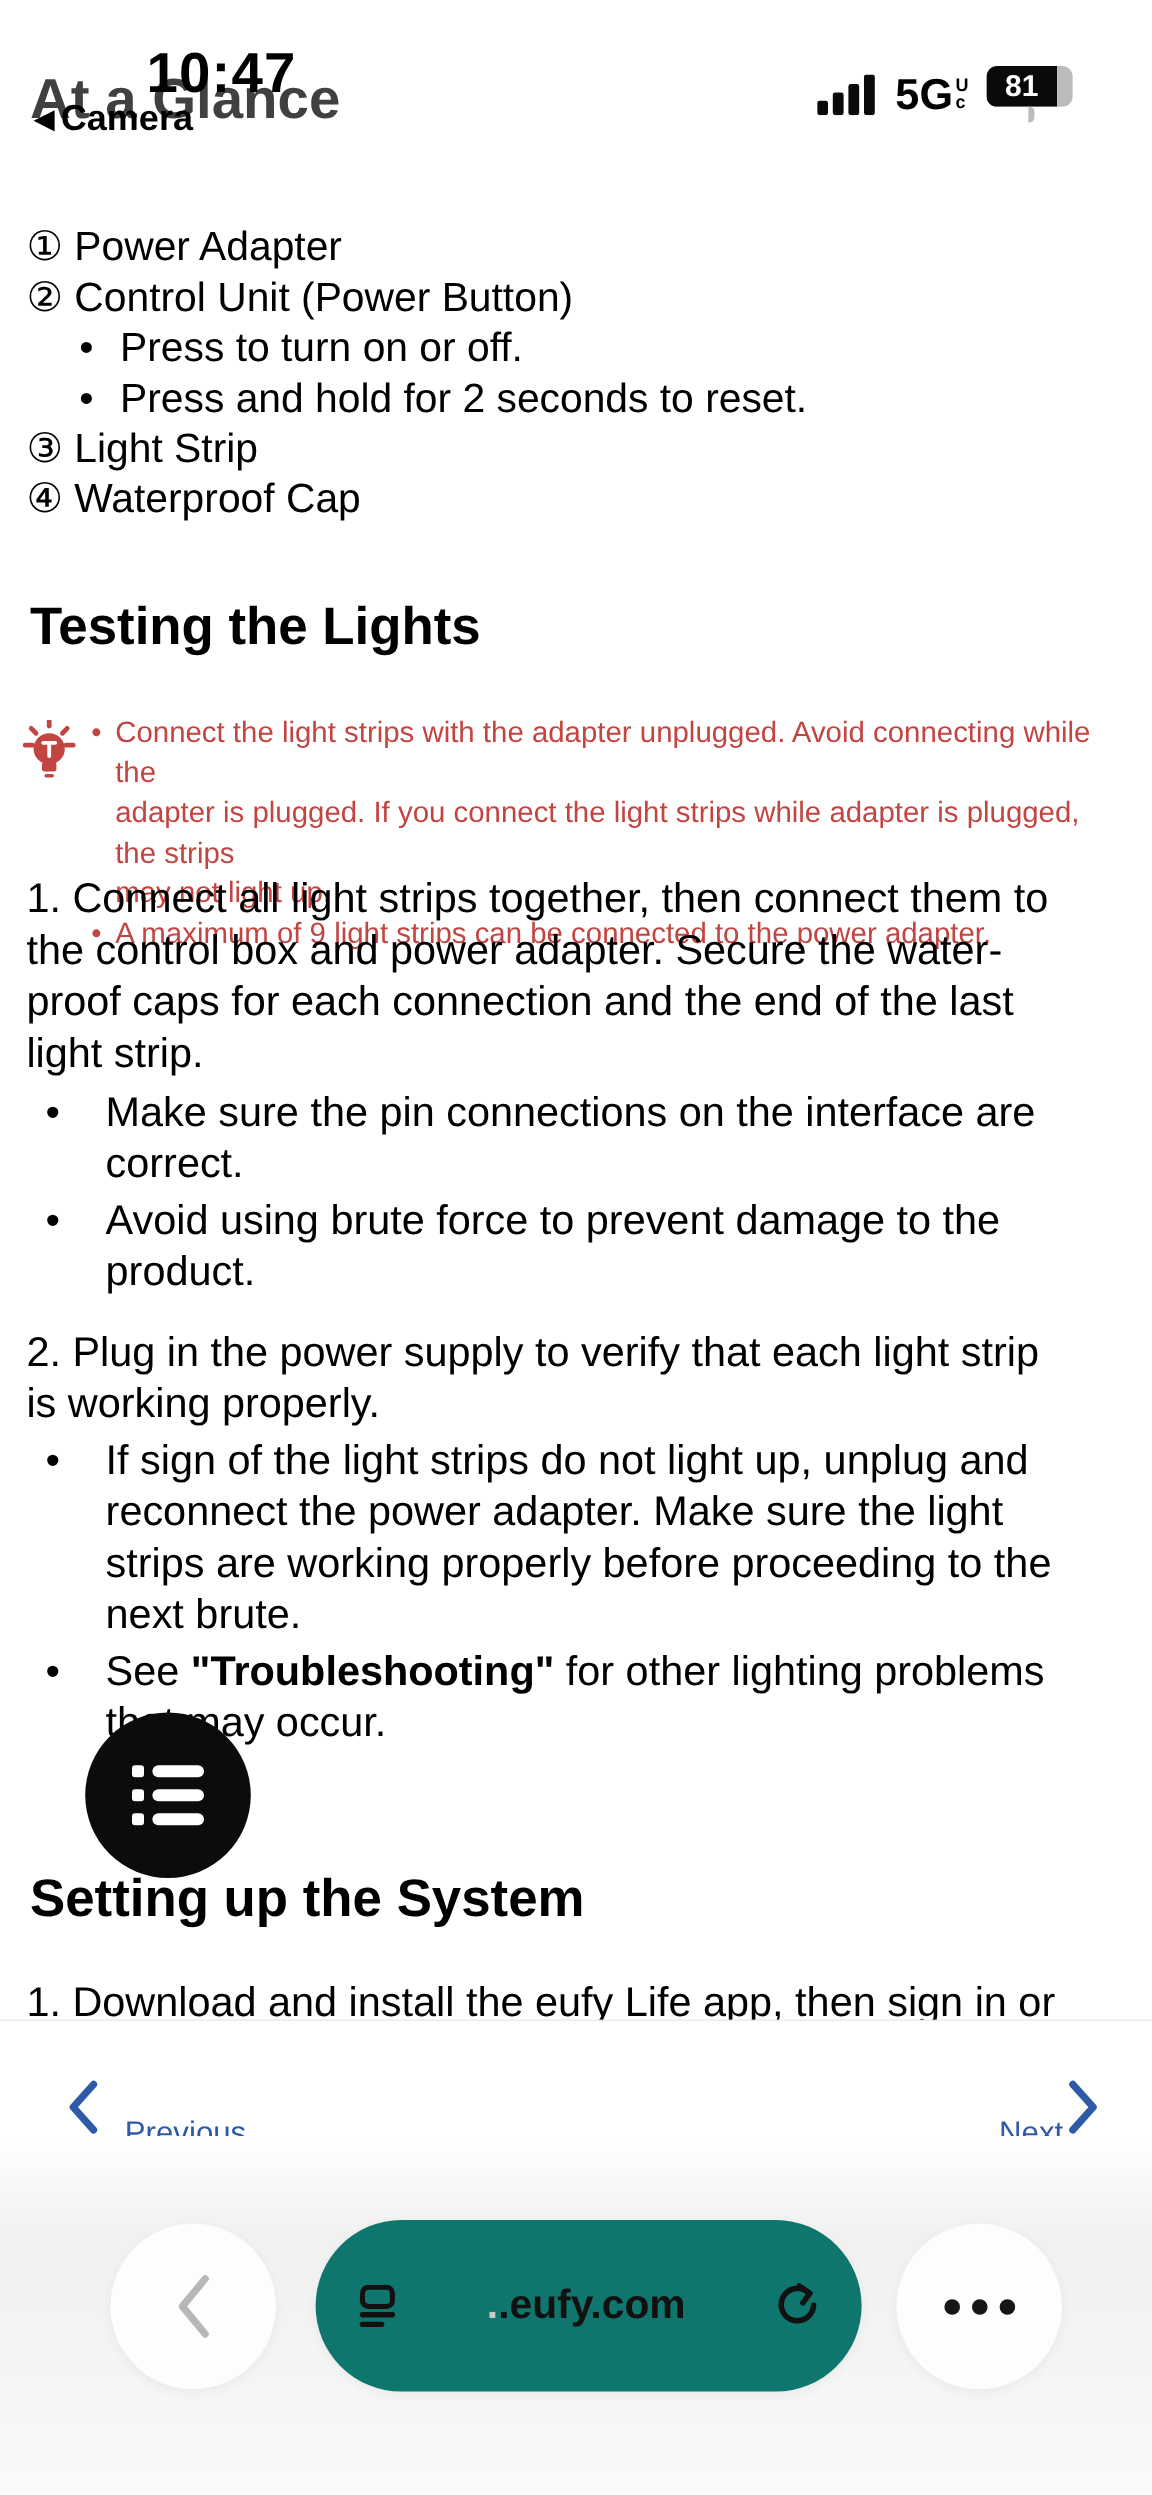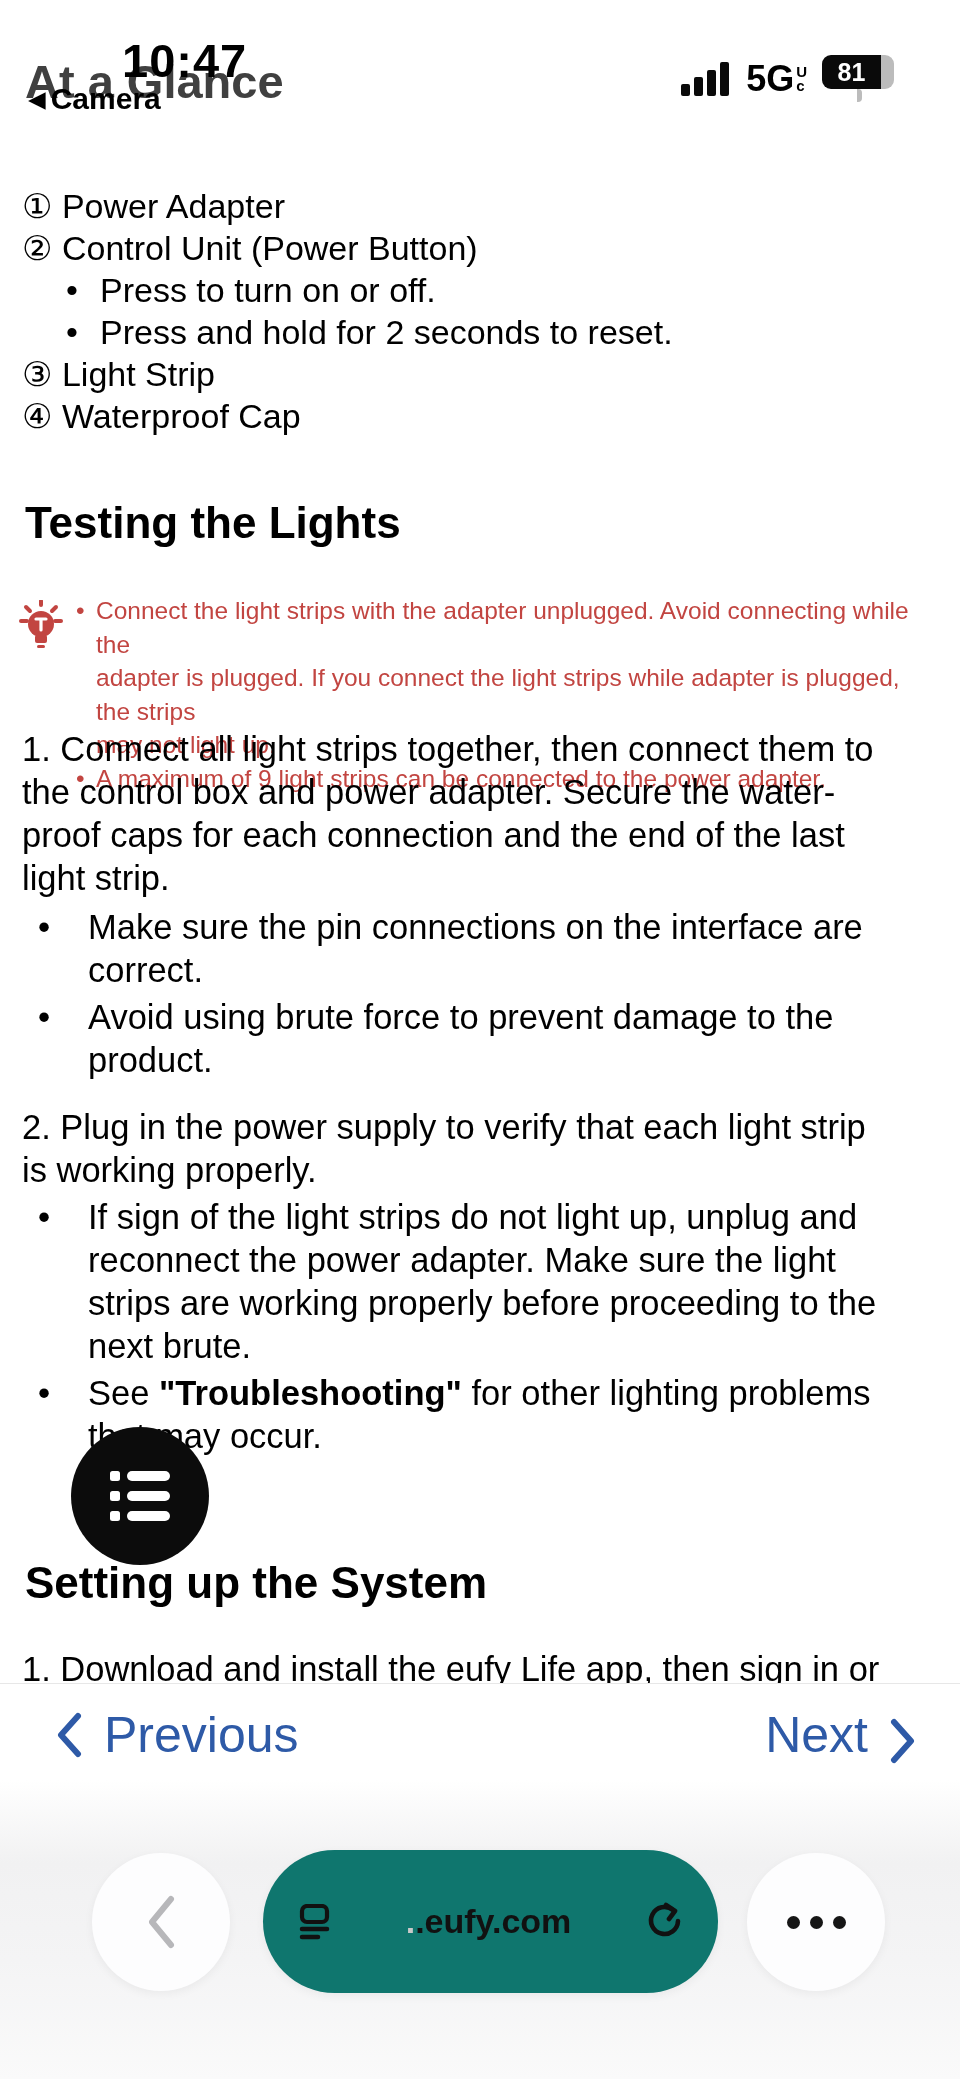--- a/index.html
+++ b/index.html
@@ -64,22 +64,22 @@
     position:absolute;left:71px;top:1427px;width:138px;height:138px;border-radius:50%;
     background:#0c0c0c;display:flex;align-items:center;justify-content:center;z-index:4;
   }
   
   .footer{
     position:absolute;left:0;top:1684px;width:960px;height:395px;background:#ffffff;
     box-shadow:0 -1px 0 #e7e7e7;z-index:5;
   }
   .pager{position:absolute;left:0;top:22px;width:100%;height:60px;color:#2e5aa7;}
   .pager-prev{position:absolute;left:56px;top:0;display:flex;align-items:center;gap:22px;}
-  .pager-next{position:absolute;right:44px;top:0;display:flex;align-items:flex-end;gap:22px;}
-  .pager-label{font-size:50px;line-height:58px;}
+  .pager-next{position:absolute;right:44px;top:0;display:flex;align-items:center;gap:4px;}
+  .pager-label{font-size:26px;line-height:58px;margin-top:42px;}
   .toolbar-bg{
     position:absolute;left:0;top:96px;width:100%;height:299px;
     background:linear-gradient(#ffffff 0%,#f1f1f2 28%,#f4f4f5 60%,#fafafa 100%);
   }
   .circle-btn{
     position:absolute;width:138px;height:138px;border-radius:50%;background:#fdfdfe;
     top:169px;display:flex;align-items:center;justify-content:center;
     box-shadow:0 3px 10px rgba(0,0,0,0.05);
   }
   .btn-back{left:92px;}

